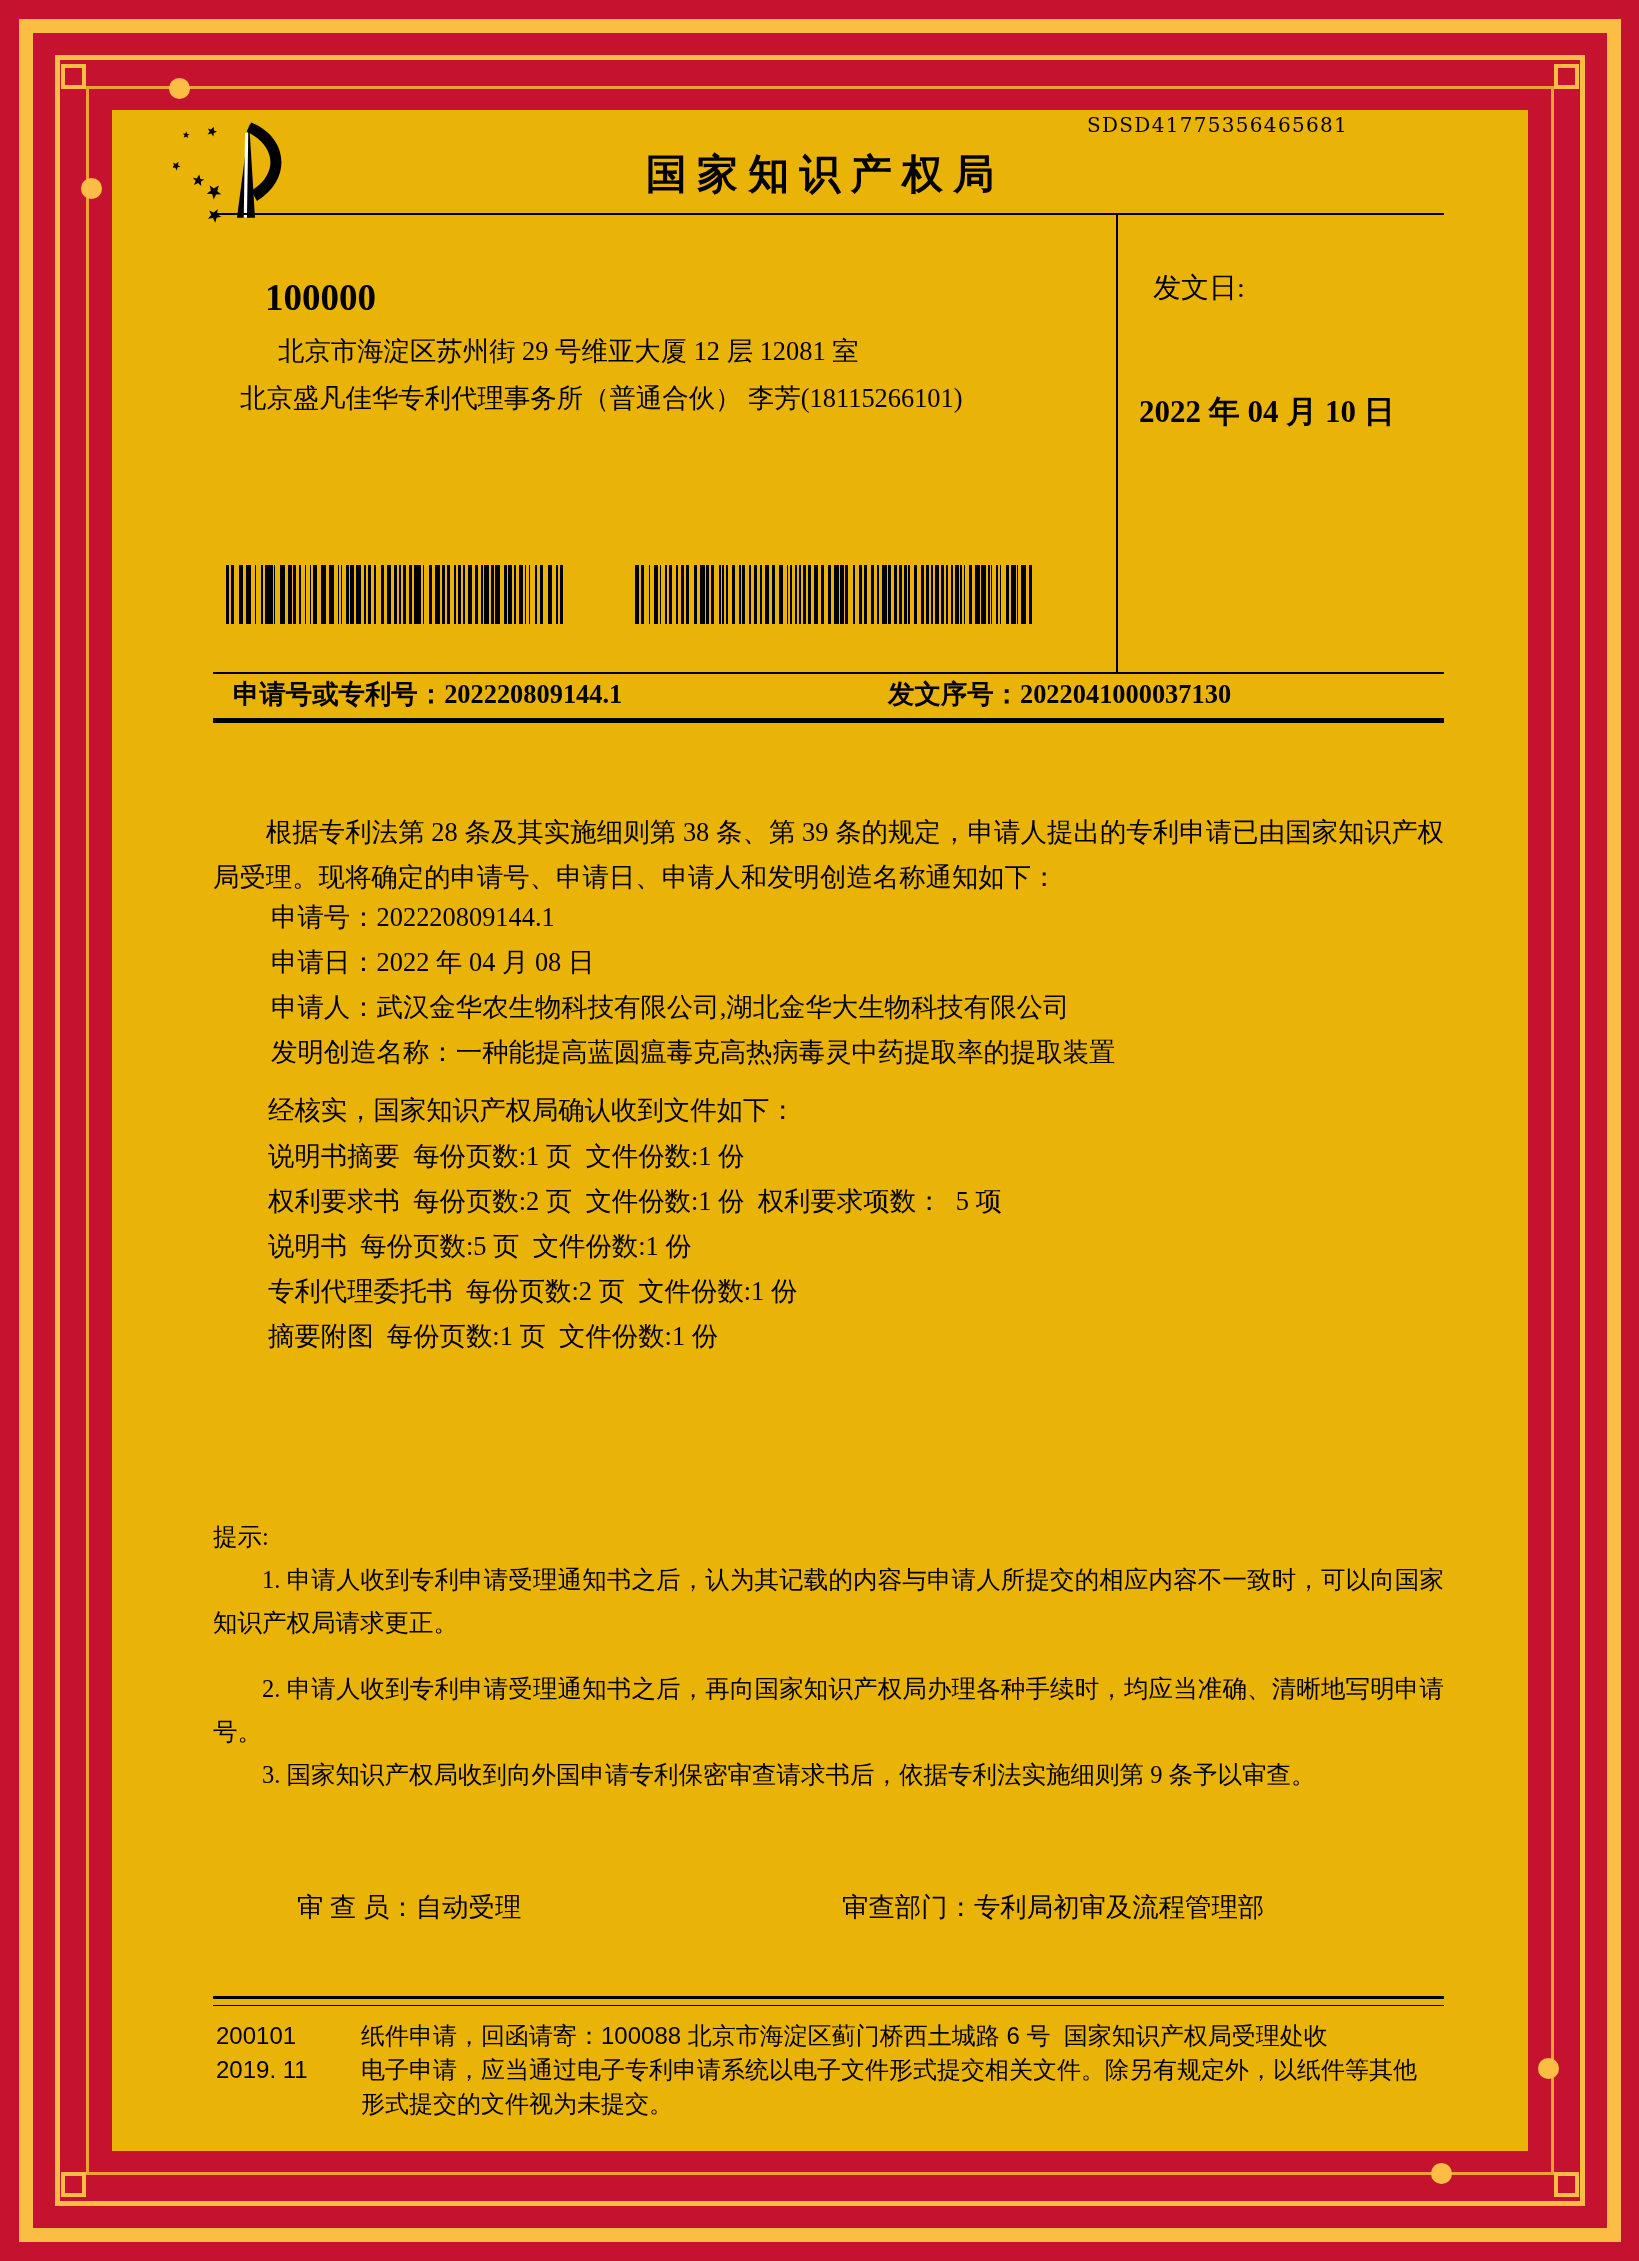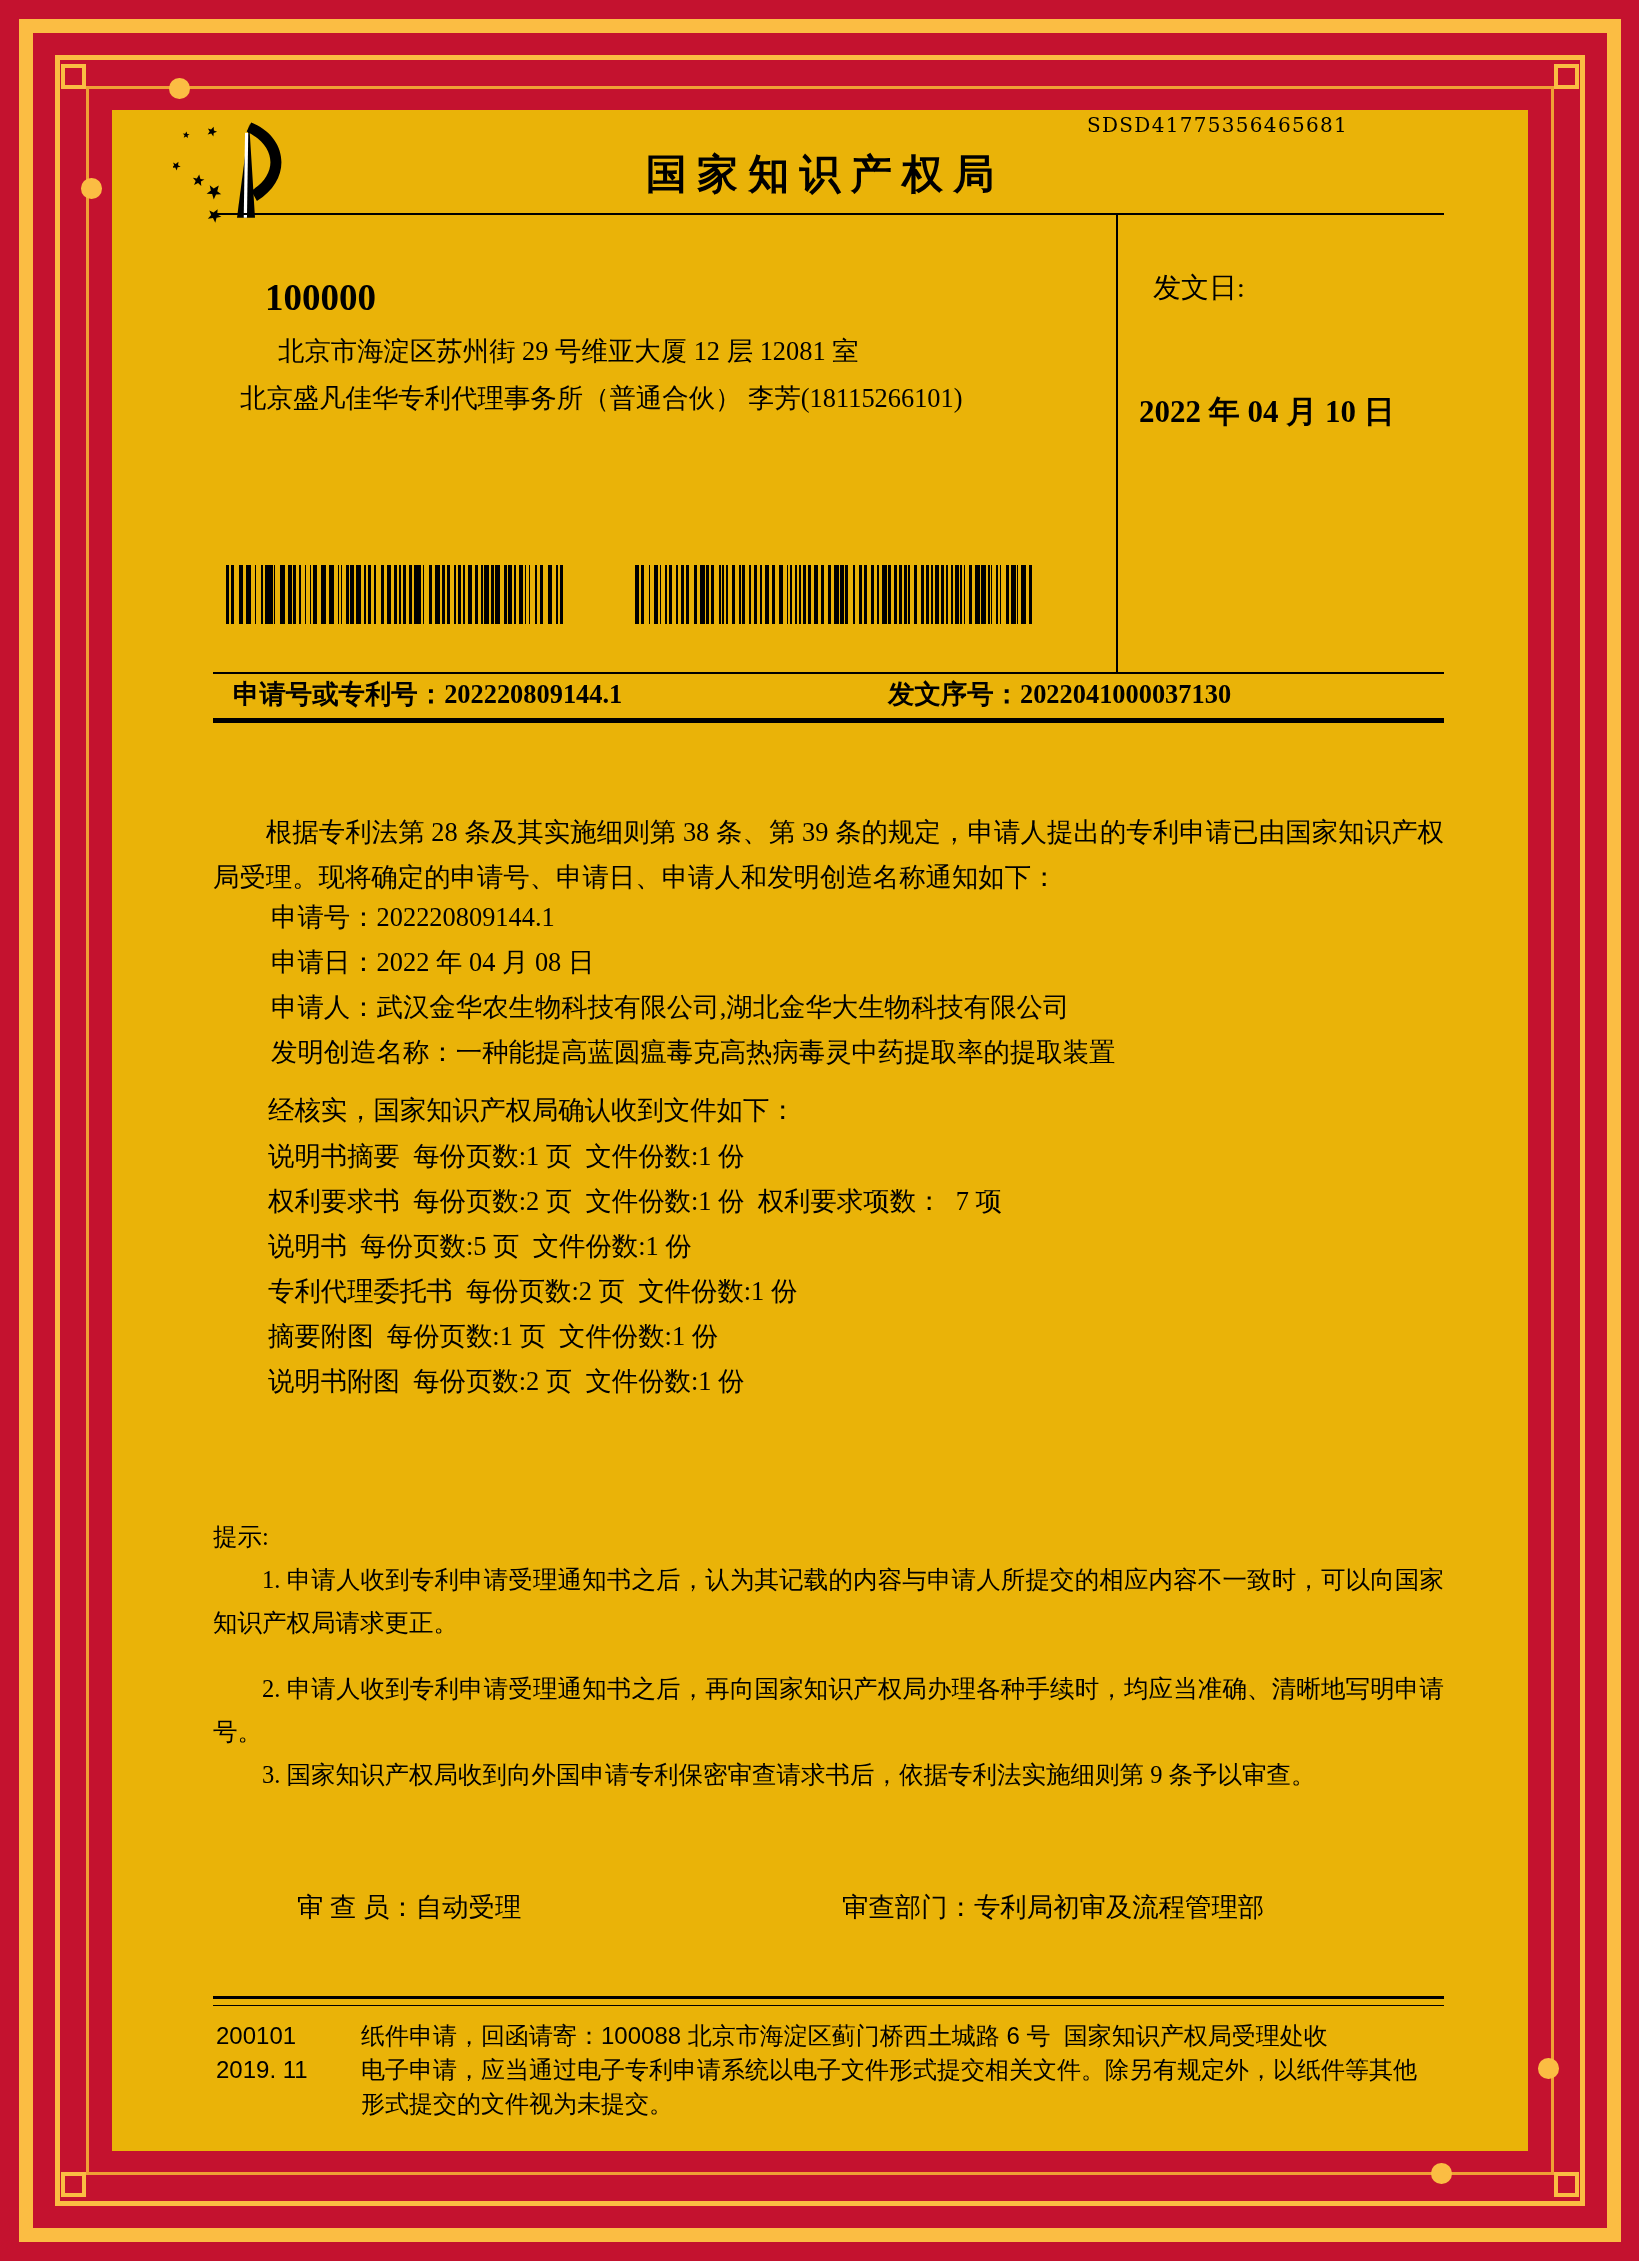--- a/index.html
+++ b/index.html
@@ -237,25 +237,24 @@
 
   <div class="abs body-text intro t">根据专利法第 28 条及其实施细则第 38 条、第 39 条的规定，申请人提出的专利申请已由国家知识产权局受理。现将确定的申请号、申请日、申请人和发明创造名称通知如下：</div>
 
   <div class="abs body-text t" style="left:159px;top:785px;">申请号：202220809144.1</div>
   <div class="abs body-text t" style="left:159px;top:830px;">申请日：2022 年 04 月 08 日</div>
   <div class="abs body-text t" style="left:159px;top:875px;">申请人：武汉金华农生物科技有限公司,湖北金华大生物科技有限公司</div>
   <div class="abs body-text t" style="left:156px;top:978px;">经核实，国家知识产权局确认收到文件如下：</div>
 
   <div class="abs body-text t" style="left:159px;top:920px;">发明创造名称：一种能提高蓝圆瘟毒克高热病毒灵中药提取率的提取装置</div>
   <div class="abs body-text t" style="left:156px;top:1024px;">说明书摘要  每份页数:1 页  文件份数:1 份</div>
-  <div class="abs body-text t" style="left:156px;top:1069px;">权利要求书  每份页数:2 页  文件份数:1 份  权利要求项数：  7 项</div>
+  <div class="abs body-text t" style="left:156px;top:1069px;">权利要求书  每份页数:2 页  文件份数:1 份  权利要求项数：  5 项</div>
   <div class="abs body-text t" style="left:156px;top:1114px;">说明书  每份页数:5 页  文件份数:1 份</div>
   <div class="abs body-text t" style="left:156px;top:1159px;">专利代理委托书  每份页数:2 页  文件份数:1 份</div>
   <div class="abs body-text t" style="left:156px;top:1204px;">摘要附图  每份页数:1 页  文件份数:1 份</div>
-  <div class="abs body-text t" style="left:156px;top:1249px;">说明书附图  每份页数:2 页  文件份数:1 份</div>
 
   <div class="abs tips t" style="left:101px;top:1405px;">提示:</div>
   <div class="abs tips" style="left:101px;top:1448px;width:1231px;">
     <p class="t">1. 申请人收到专利申请受理通知书之后，认为其记载的内容与申请人所提交的相应内容不一致时，可以向国家知识产权局请求更正。</p>
     <p class="t gap">2. 申请人收到专利申请受理通知书之后，再向国家知识产权局办理各种手续时，均应当准确、清晰地写明申请号。</p>
     <p class="t">3. 国家知识产权局收到向外国申请专利保密审查请求书后，依据专利法实施细则第 9 条予以审查。</p>
   </div>
 
   <div class="abs exam t" style="left:185px;top:1780px;">审 查 员：自动受理</div>
   <div class="abs exam t" style="left:730px;top:1780px;">审查部门：专利局初审及流程管理部</div>

